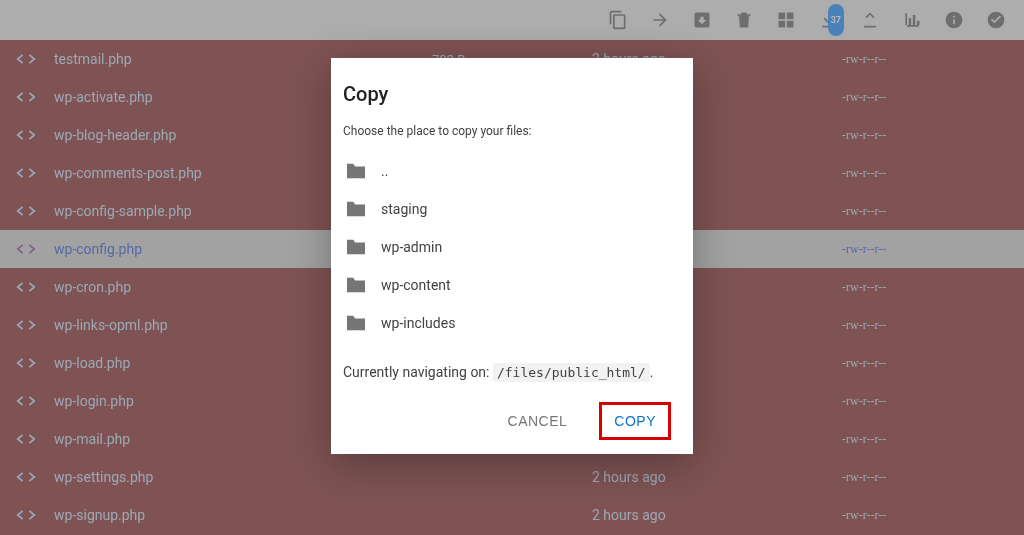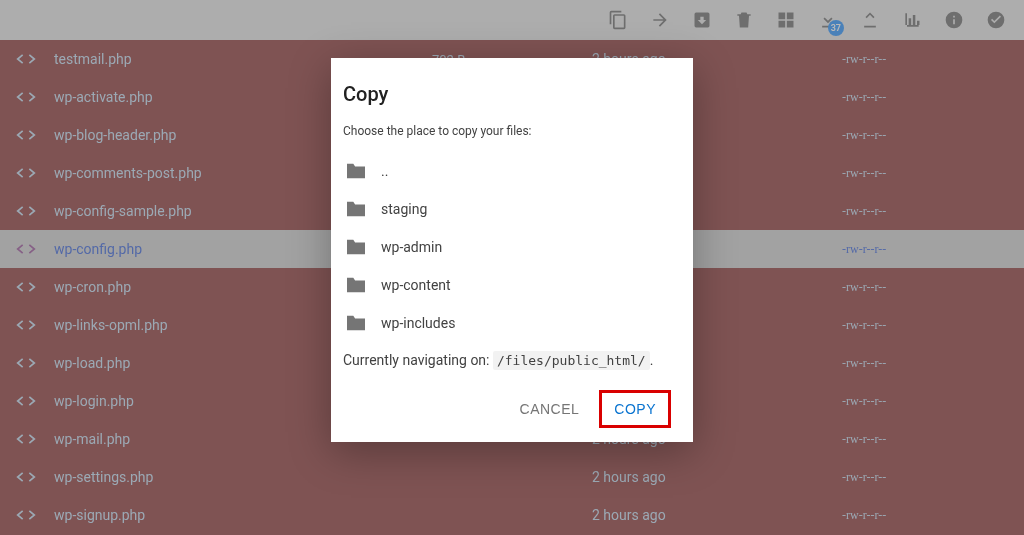--- a/index.html
+++ b/index.html
@@ -10,21 +10,21 @@
     height: 40px; width: 100%;
     background: #e4e4e4;
     display: flex; align-items: center; justify-content: flex-end;
     padding-right: 18px; gap: 22px;
   }
   .toolbar .icon { width: 20px; height: 20px; display:flex; align-items:center; justify-content:center; color:#5a5a5a; cursor:pointer; position:relative; }
   .toolbar .icon svg { width: 20px; height: 20px; fill: currentColor; }
   .badge {
     position:absolute; bottom:-6px; right:-6px;
     background:#0a84ff; color:#fff; font-size:9px; font-weight:600;
-    min-width:16px; height:16px; border-radius:8px;
+    min-width:16px; height:32px; border-radius:8px;
     display:flex; align-items:center; justify-content:center; padding:0 3px;
   }
 
   .file-list { width:100%; }
   .row {
     height: 38px; display:grid;
     grid-template-columns: 52px 380px 160px 250px 182px;
     align-items:center;
     font-size: 14px;
   }
@@ -52,23 +52,23 @@
   }
   .dialog h2 { font-size:20px; font-weight:500; color:#212121; margin-bottom:18px; }
   .dialog .prompt { font-size:12px; color:#424242; margin-bottom:14px; }
   .folders { display:flex; flex-direction:column; }
   .folder-item {
     display:flex; align-items:center; gap:14px;
     padding: 10px 2px; cursor:pointer; color:#424242; font-size:14px;
   }
   .folder-item .ficon { width:22px; height:18px; }
   .folder-item .ficon svg { width:22px; height:18px; fill:#757575; }
-  .nav-note { font-size:14px; color:#424242; margin-top:10px; margin-bottom:22px; }
+  .nav-note { font-size:14px; color:#424242; margin-top:22px; margin-bottom:22px; }
   .nav-note code { background:#f2f2f2; font-family:"Menlo","Consolas",monospace; font-size:13px; padding:2px 4px; border-radius:2px; }
-  .actions { display:flex; justify-content:flex-end; gap:8px; }
+  .actions { display:flex; justify-content:flex-end; gap:20px; }
   .btn {
     border:none; background:none; padding:8px 12px; font-size:14px;
     font-weight:500; letter-spacing:.5px; cursor:pointer; text-transform:uppercase;
   }
   .btn.cancel { color:#757575; }
   .btn.copy { color:#0a74d0; border:3px solid #d90000; }
 </style>
 </head>
 <body>
 <div class="app">

